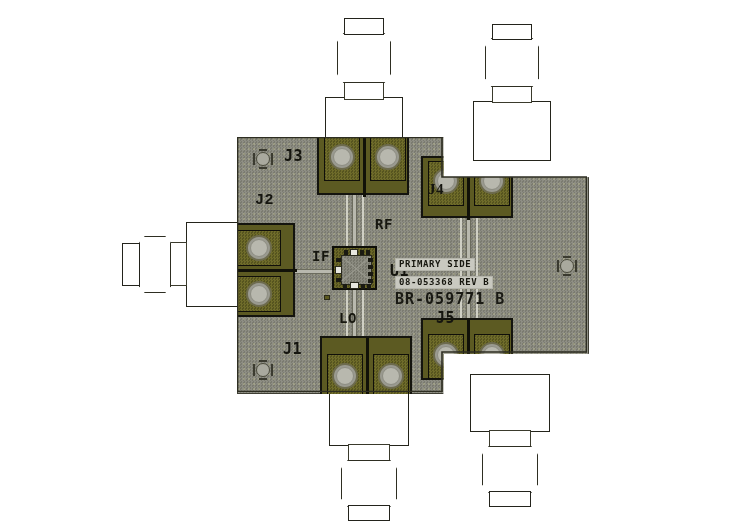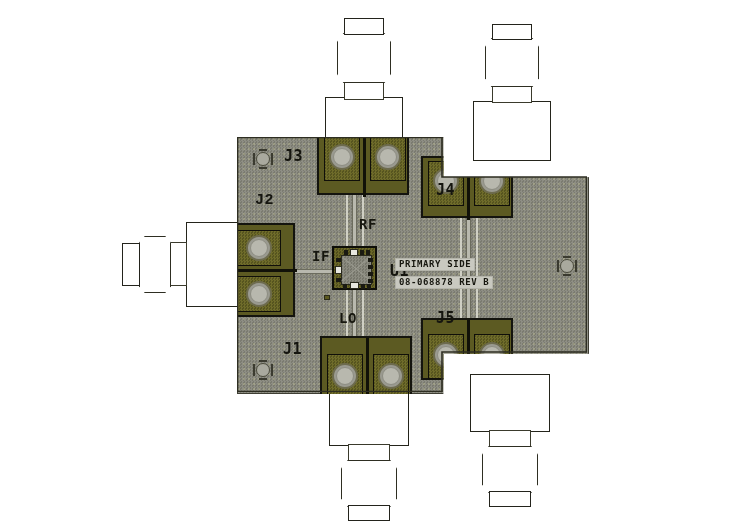--- a/index.html
+++ b/index.html
@@ -270,32 +270,33 @@
     <div class="mount" style="left:319px;top:118px;">
       <div class="tickt"></div>
       <div class="brl"></div>
       <div class="ring"></div>
       <div class="brr"></div>
       <div class="tickb"></div>
     </div>
 
     <span class="silk big" style="left:46px;top:9px;">J3</span>
     <span class="silk big" style="left:17px;top:54px;font-family:Liberation Mono, monospace;">J2</span>
-    <span class="silk big" style="left:198px;top:43px;">J4</span>
+    <span class="silk big" style="left:190px;top:43px;font-family:Liberation Serif, serif;">J4</span>
     <span class="silk big" style="left:45px;top:202px;">J1</span>
     <span class="silk big" style="left:198px;top:171px;">J5</span>
 
-    <span class="silk mid" style="left:121px;top:78px;">RF</span>
+    <span class="silk mid" style="left:137px;top:78px;">RF</span>
     <span class="silk mid" style="left:74px;top:110px;text-align:center;">IF</span>
     <span class="silk mid" style="left:101px;top:172px;">LO</span>
 
     <span class="silk big" style="left:152px;top:97px;margin-top:27px;">U1</span>
 
     <div class="silkbox" style="left:157px;top:120px;">PRIMARY SIDE</div>
-    <div class="silkbox" style="left:157px;top:138px;">08-068878 REV B</div>
-
+    <div class="silkbox" style="left:157px;top:138px;">08-053368 REV B</div>
+
+    <span class="silk" style="left:157px;top:152px;font-size:15px;font-weight:700;letter-spacing:1px;">BR-059771 B</span>
   </div>
 
   <svg id="pcb-edge" viewBox="0 0 350 255">
     <polygon points="0.5,0.5 205,0.5 205,40 349.5,40 349.5,215 205,215 205,254.5 0.5,254.5" fill="none" stroke="#2e2e22" stroke-width="1.6"></polygon>
   </svg>
 
 </div>
 
 </body></html>

